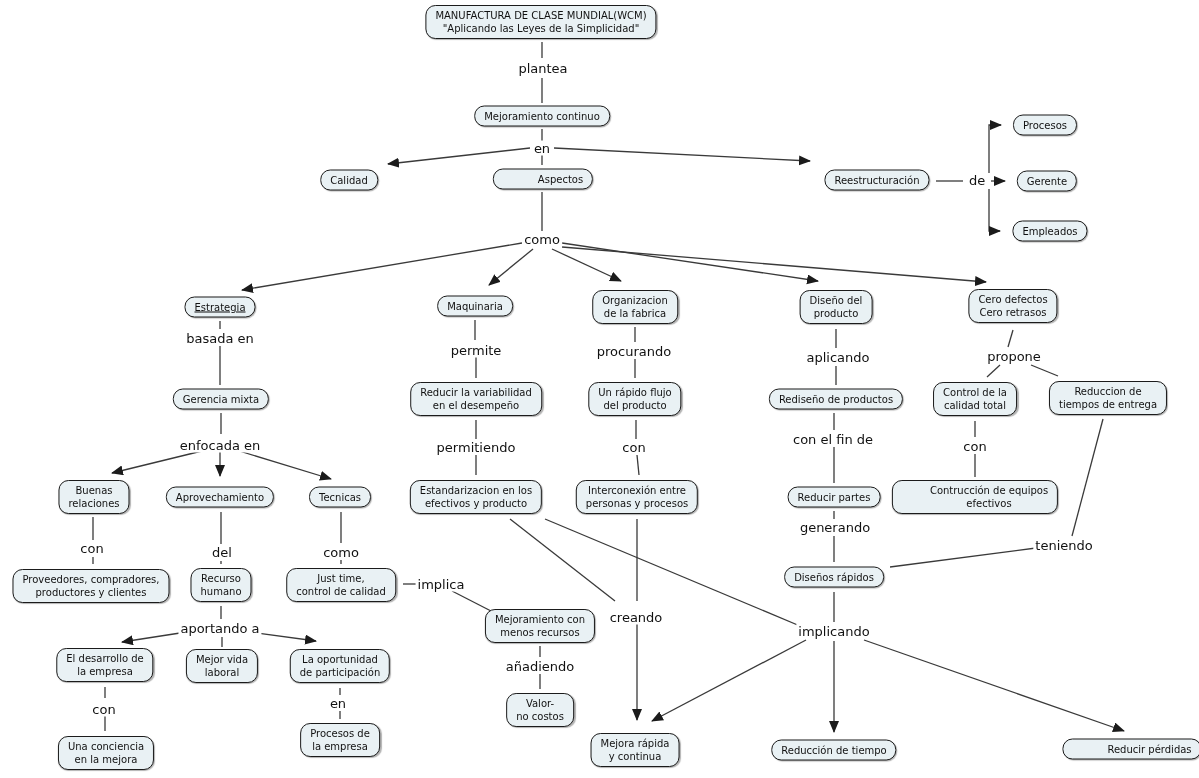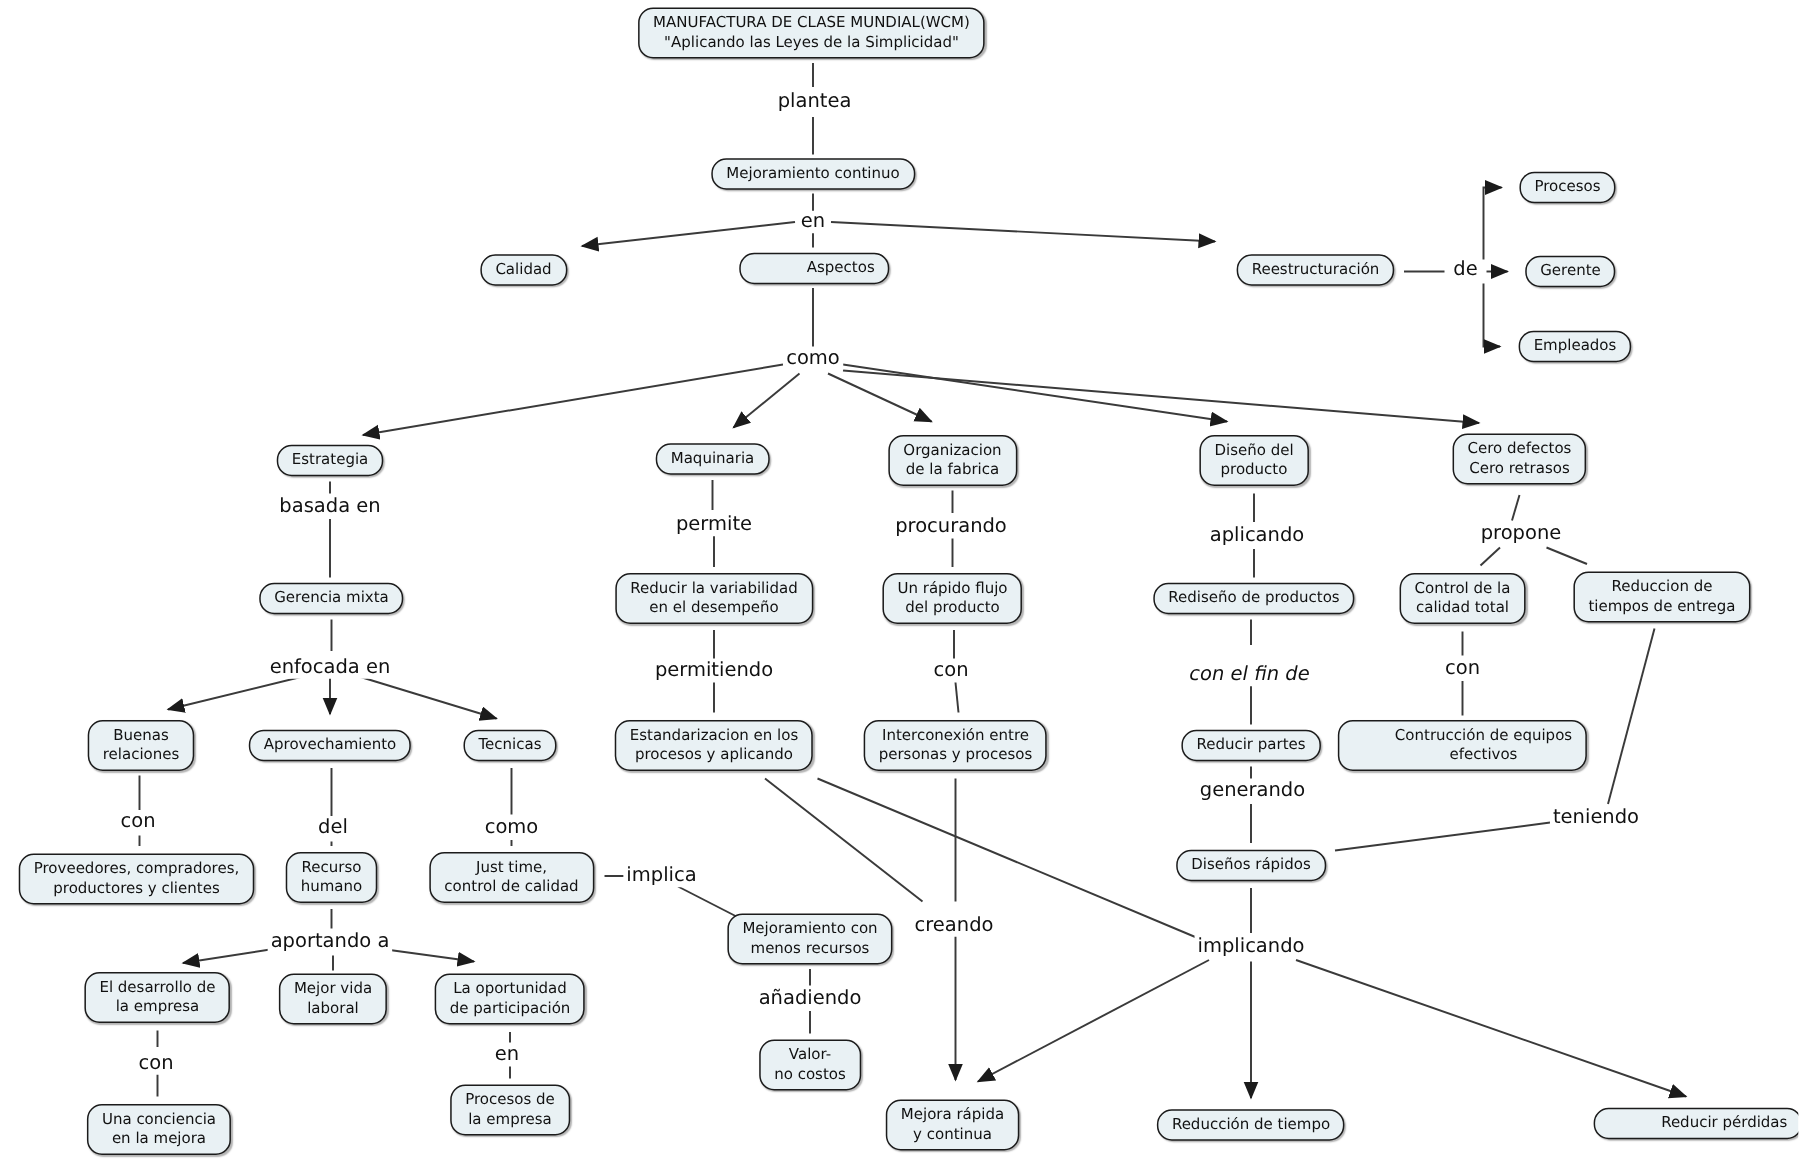--- a/index.html
+++ b/index.html
@@ -111,21 +111,21 @@
   <div id="nodes">
       <div class="node" style="left: 541px; top: 22px;">MANUFACTURA DE CLASE MUNDIAL(WCM)
 "Aplicando las Leyes de la Simplicidad"</div>
       <div class="node" style="left: 542px; top: 116px;">Mejoramiento continuo</div>
       <div class="node" style="left: 349px; top: 180px;">Calidad</div>
       <div class="node" style="left: 543px; top: 179px; padding-left: 44px;">Aspectos</div>
       <div class="node" style="left: 877px; top: 180px;">Reestructuración</div>
       <div class="node" style="left: 1045px; top: 125px;">Procesos</div>
       <div class="node" style="left: 1047px; top: 181px;">Gerente</div>
       <div class="node" style="left: 1050px; top: 231px;">Empleados</div>
-      <div class="node" style="left: 220px; top: 307px;">Estrategia</div>
+      <div class="node" style="left: 220px; top: 307px; text-decoration: underline;">Estrategia</div>
       <div class="node" style="left: 475px; top: 306px;">Maquinaria</div>
       <div class="node" style="left: 635px; top: 307px;">Organizacion
 de la fabrica</div>
       <div class="node" style="left: 836px; top: 307px;">Diseño del
 producto</div>
       <div class="node" style="left: 1013px; top: 306px;">Cero defectos
 Cero retrasos</div>
       <div class="node" style="left: 221px; top: 399px;">Gerencia mixta</div>
       <div class="node" style="left: 476px; top: 399px;">Reducir la variabilidad
 en el desempeño</div>
@@ -134,21 +134,21 @@
       <div class="node" style="left: 836px; top: 399px;">Rediseño de productos</div>
       <div class="node" style="left: 975px; top: 399px;">Control de la
 calidad total</div>
       <div class="node" style="left: 1108px; top: 398px;">Reduccion de
 tiempos de entrega</div>
       <div class="node" style="left: 94px; top: 497px;">Buenas
 relaciones</div>
       <div class="node" style="left: 220px; top: 497px;">Aprovechamiento</div>
       <div class="node" style="left: 340px; top: 497px;">Tecnicas</div>
       <div class="node" style="left: 476px; top: 497px;">Estandarizacion en los
-procesos y aplicando</div>
+efectivos y producto</div>
       <div class="node" style="left: 637px; top: 497px;">Interconexión entre
 personas y procesos</div>
       <div class="node" style="left: 834px; top: 497px;">Reducir partes</div>
       <div class="node" style="left: 975px; top: 497px; padding-left: 37px;">Contrucción de equipos
 efectivos</div>
       <div class="node" style="left: 91px; top: 586px;">Proveedores, compradores,
 productores y clientes</div>
       <div class="node" style="left: 221px; top: 585px;">Recurso
 humano</div>
       <div class="node" style="left: 341px; top: 585px;">Just time,
@@ -179,21 +179,21 @@
       <div class="link-label" style="left: 977px; top: 180px;">de</div>
       <div class="link-label" style="left: 542px; top: 239px;">como</div>
       <div class="link-label" style="left: 220px; top: 338px;">basada en</div>
       <div class="link-label" style="left: 476px; top: 350px;">permite</div>
       <div class="link-label" style="left: 634px; top: 351px;">procurando</div>
       <div class="link-label" style="left: 838px; top: 357px;">aplicando</div>
       <div class="link-label" style="left: 1014px; top: 356px;">propone</div>
       <div class="link-label" style="left: 220px; top: 445px;">enfocada en</div>
       <div class="link-label" style="left: 476px; top: 447px;">permitiendo</div>
       <div class="link-label" style="left: 634px; top: 447px;">con</div>
-      <div class="link-label" style="left: 833px; top: 450px; font-style: italic;">con el fin de</div>
+      <div class="link-label" style="left: 833px; top: 439px;">con el fin de</div>
       <div class="link-label" style="left: 975px; top: 446px;">con</div>
       <div class="link-label" style="left: 92px; top: 548px;">con</div>
       <div class="link-label" style="left: 222px; top: 552px;">del</div>
       <div class="link-label" style="left: 341px; top: 552px;">como</div>
       <div class="link-label" style="left: 835px; top: 527px;">generando</div>
       <div class="link-label" style="left: 1064px; top: 545px;">teniendo</div>
       <div class="link-label" style="left: 441px; top: 584px;">implica</div>
       <div class="link-label" style="left: 636px; top: 617px;">creando</div>
       <div class="link-label" style="left: 220px; top: 628px;">aportando a</div>
       <div class="link-label" style="left: 834px; top: 631px;">implicando</div>

